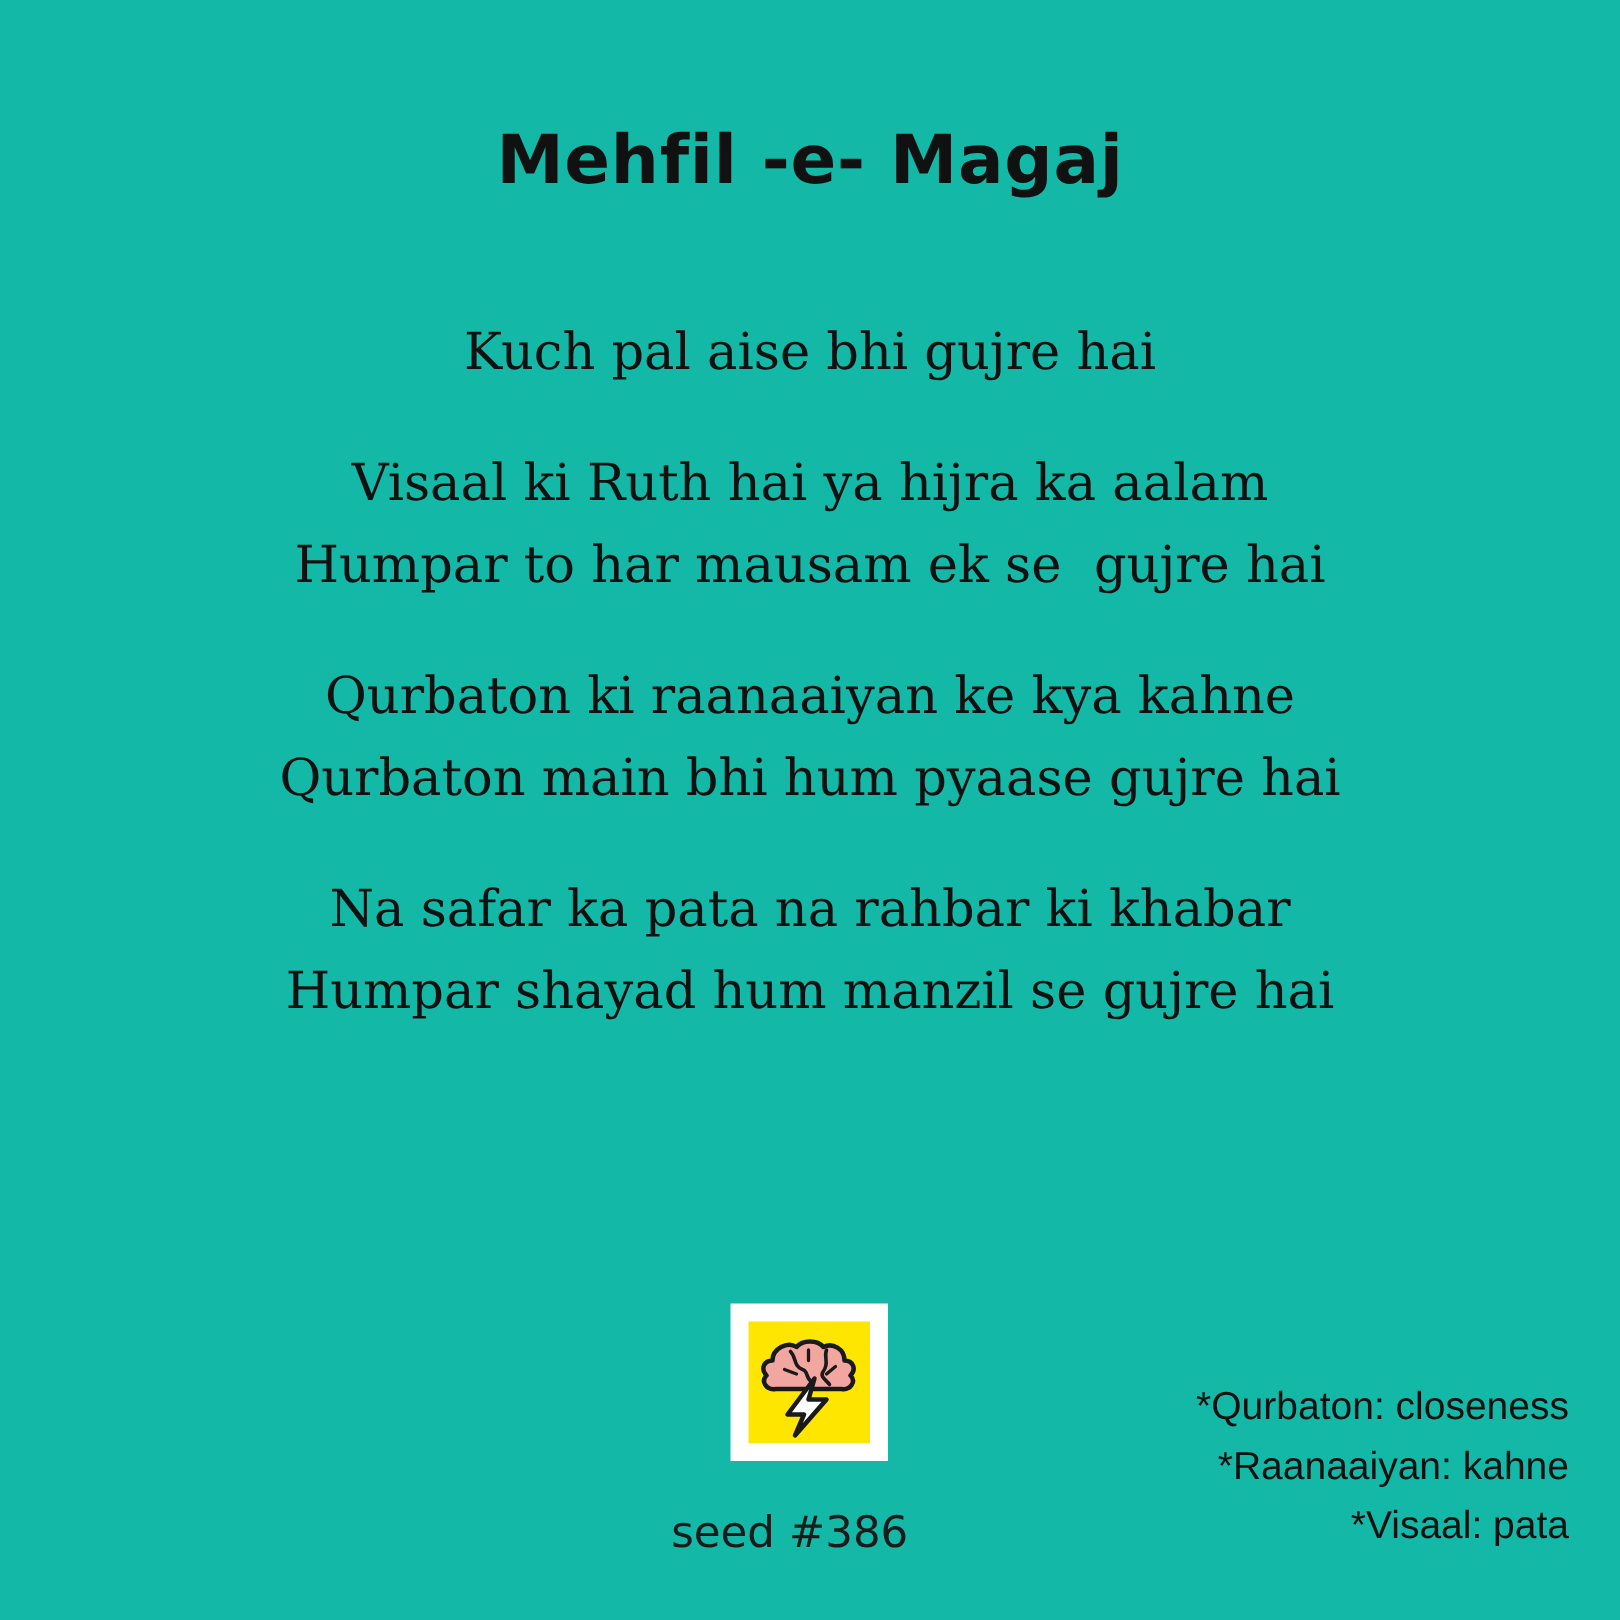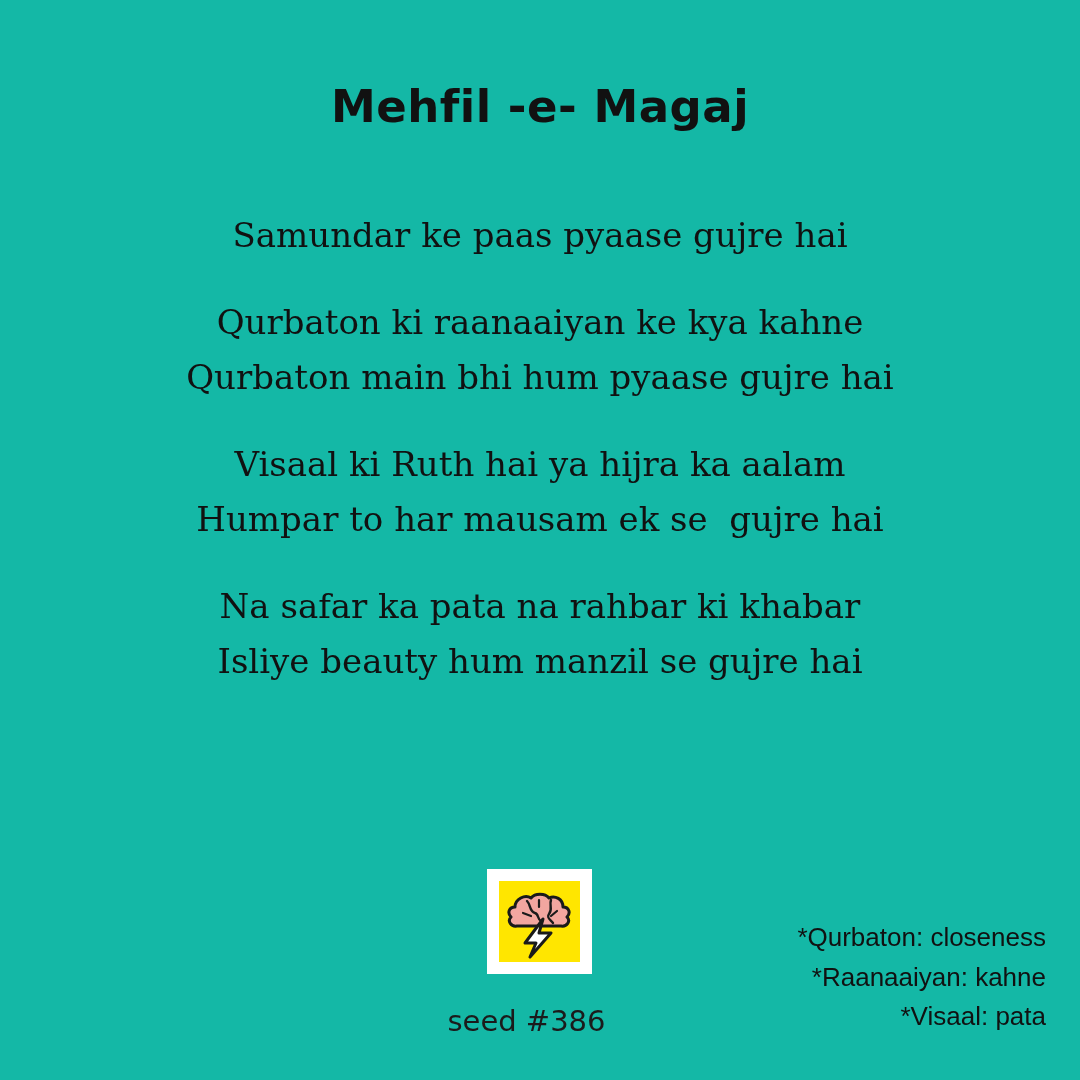--- a/index.html
+++ b/index.html
@@ -100,33 +100,33 @@
 </style>
 </head>
 <body>
 
 <div class="poster">
 
   <div class="title">Mehfil -e- Magaj</div>
 
   <div class="poem">
     <div class="stanza">
-      <div class="line">Samundar ke paas pyaase gujre hai</div>
+      <div class="line">Kuch pal aise bhi gujre hai</div>
+    </div>
+    <div class="stanza">
+      <div class="line">Visaal ki Ruth hai ya hijra ka aalam</div>
+      <div class="line">Humpar to har mausam ek se  gujre hai</div>
     </div>
     <div class="stanza">
       <div class="line">Qurbaton ki raanaaiyan ke kya kahne</div>
       <div class="line">Qurbaton main bhi hum pyaase gujre hai</div>
     </div>
     <div class="stanza">
-      <div class="line">Visaal ki Ruth hai ya hijra ka aalam</div>
-      <div class="line">Humpar to har mausam ek se  gujre hai</div>
-    </div>
-    <div class="stanza">
       <div class="line">Na safar ka pata na rahbar ki khabar</div>
-      <div class="line">Isliye beauty hum manzil se gujre hai</div>
+      <div class="line">Humpar shayad hum manzil se gujre hai</div>
     </div>
   </div>
 
   <div class="logo">
     <div class="logo-inner">
       <svg width="81" height="81" viewBox="0 0 81 81">
         <g transform="translate(6,8)">
           <path d="M10 18 C4 18 2 24 6 28 C2 32 6 38 12 37 L56 37 C62 38 66 32 62 28 C66 24 64 18 58 18 C58 10 50 6 44 9 C40 4 30 4 26 9 C20 5 10 10 10 18 Z" fill="#f2a6a0" stroke="#1a1a1a" stroke-width="3" stroke-linejoin="round"></path>
           <path d="M22 12 C26 16 24 22 30 24 C34 25 32 30 36 32" fill="none" stroke="#1a1a1a" stroke-width="2.4" stroke-linecap="round"></path>
           <path d="M46 11 C44 16 48 20 44 25 C41 29 46 31 48 34" fill="none" stroke="#1a1a1a" stroke-width="2.4" stroke-linecap="round"></path>

